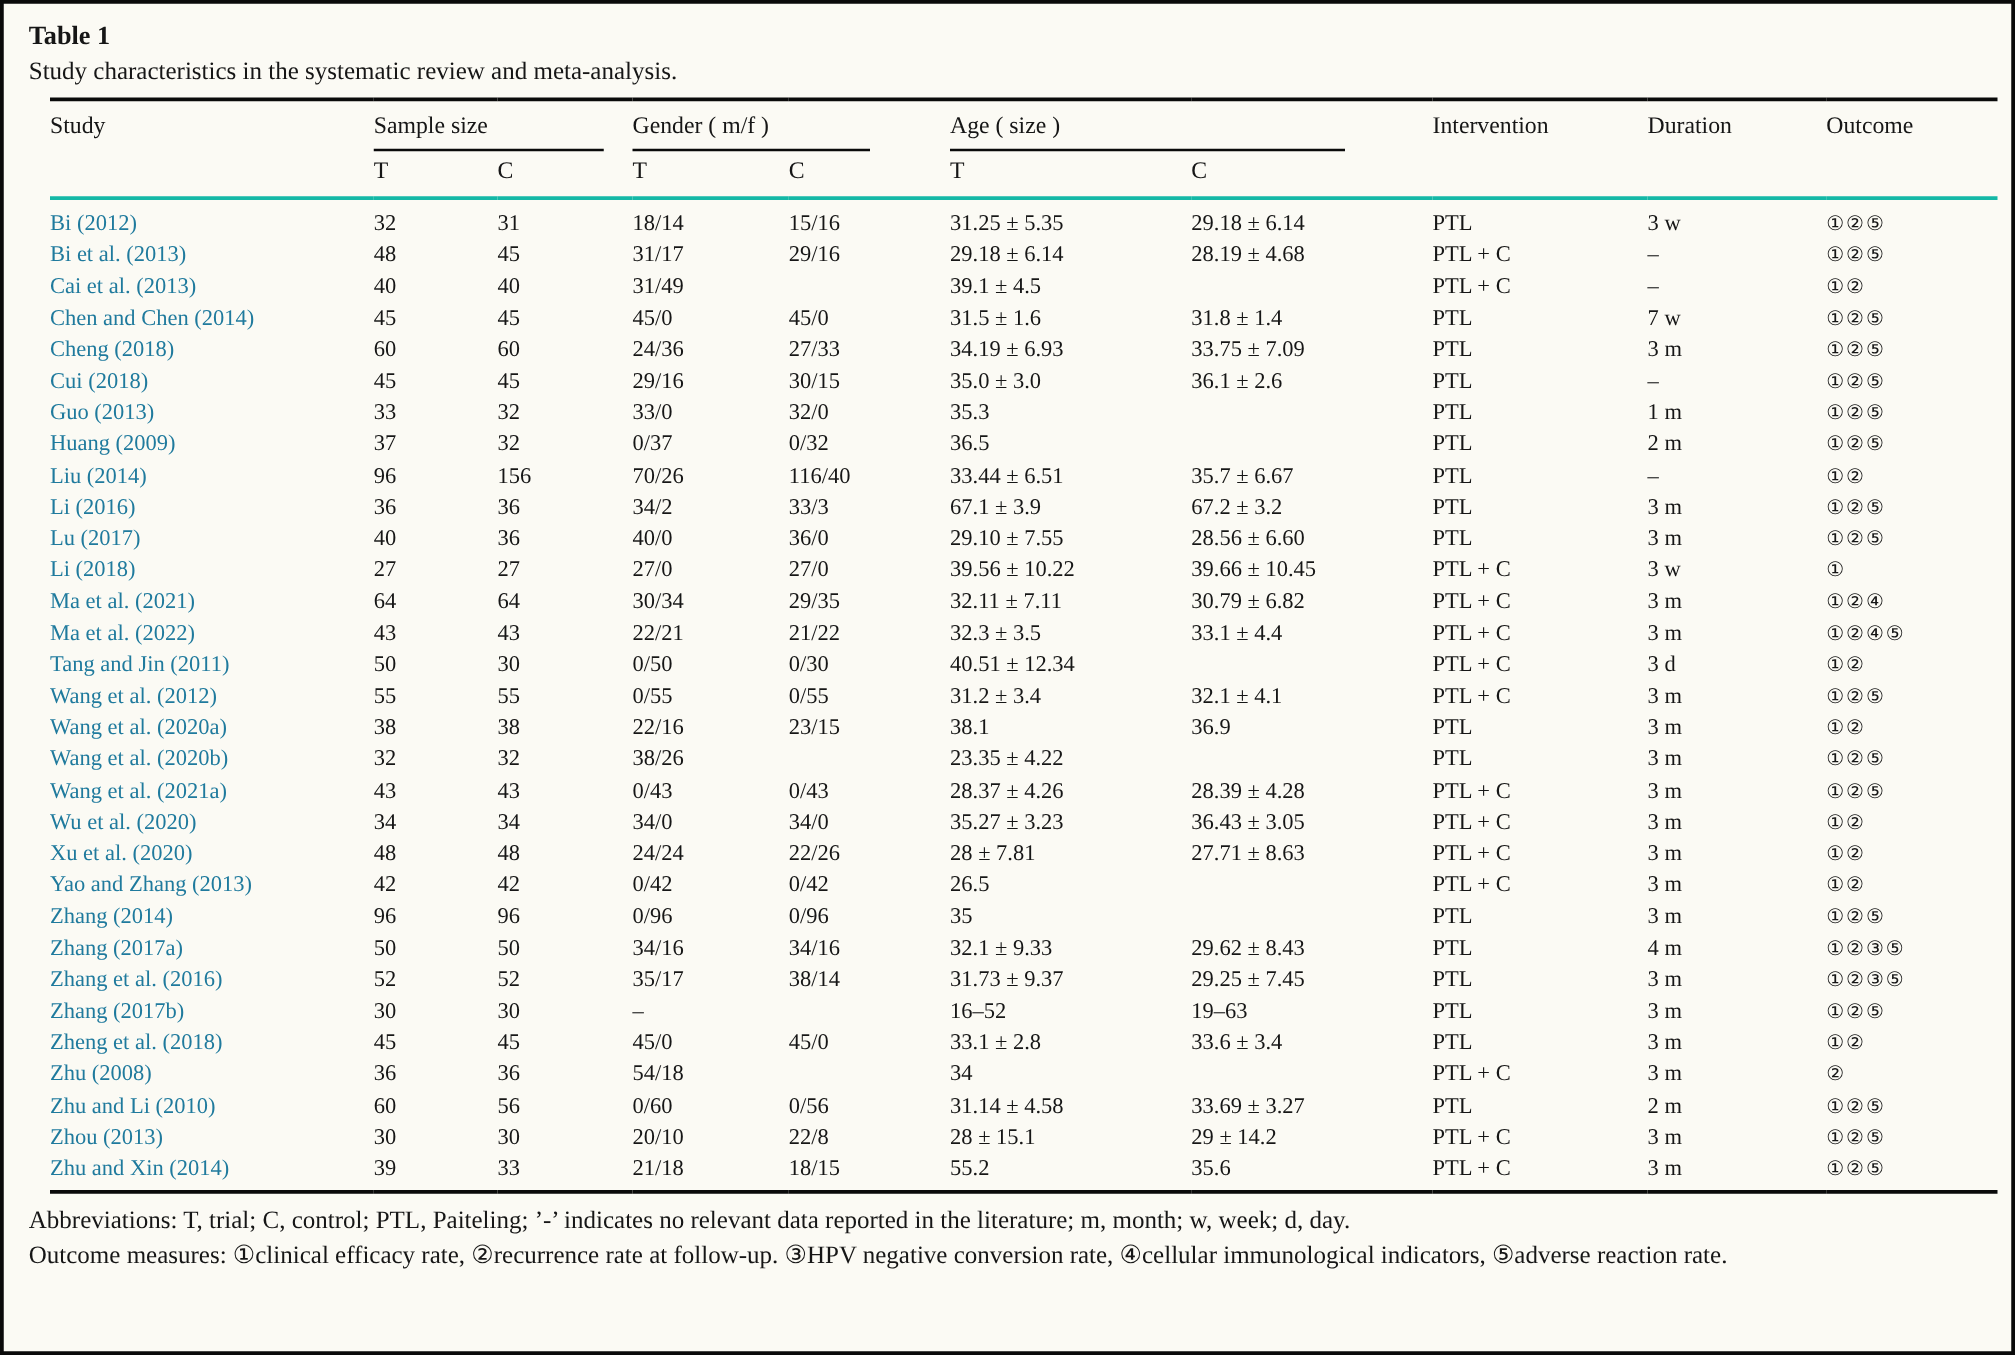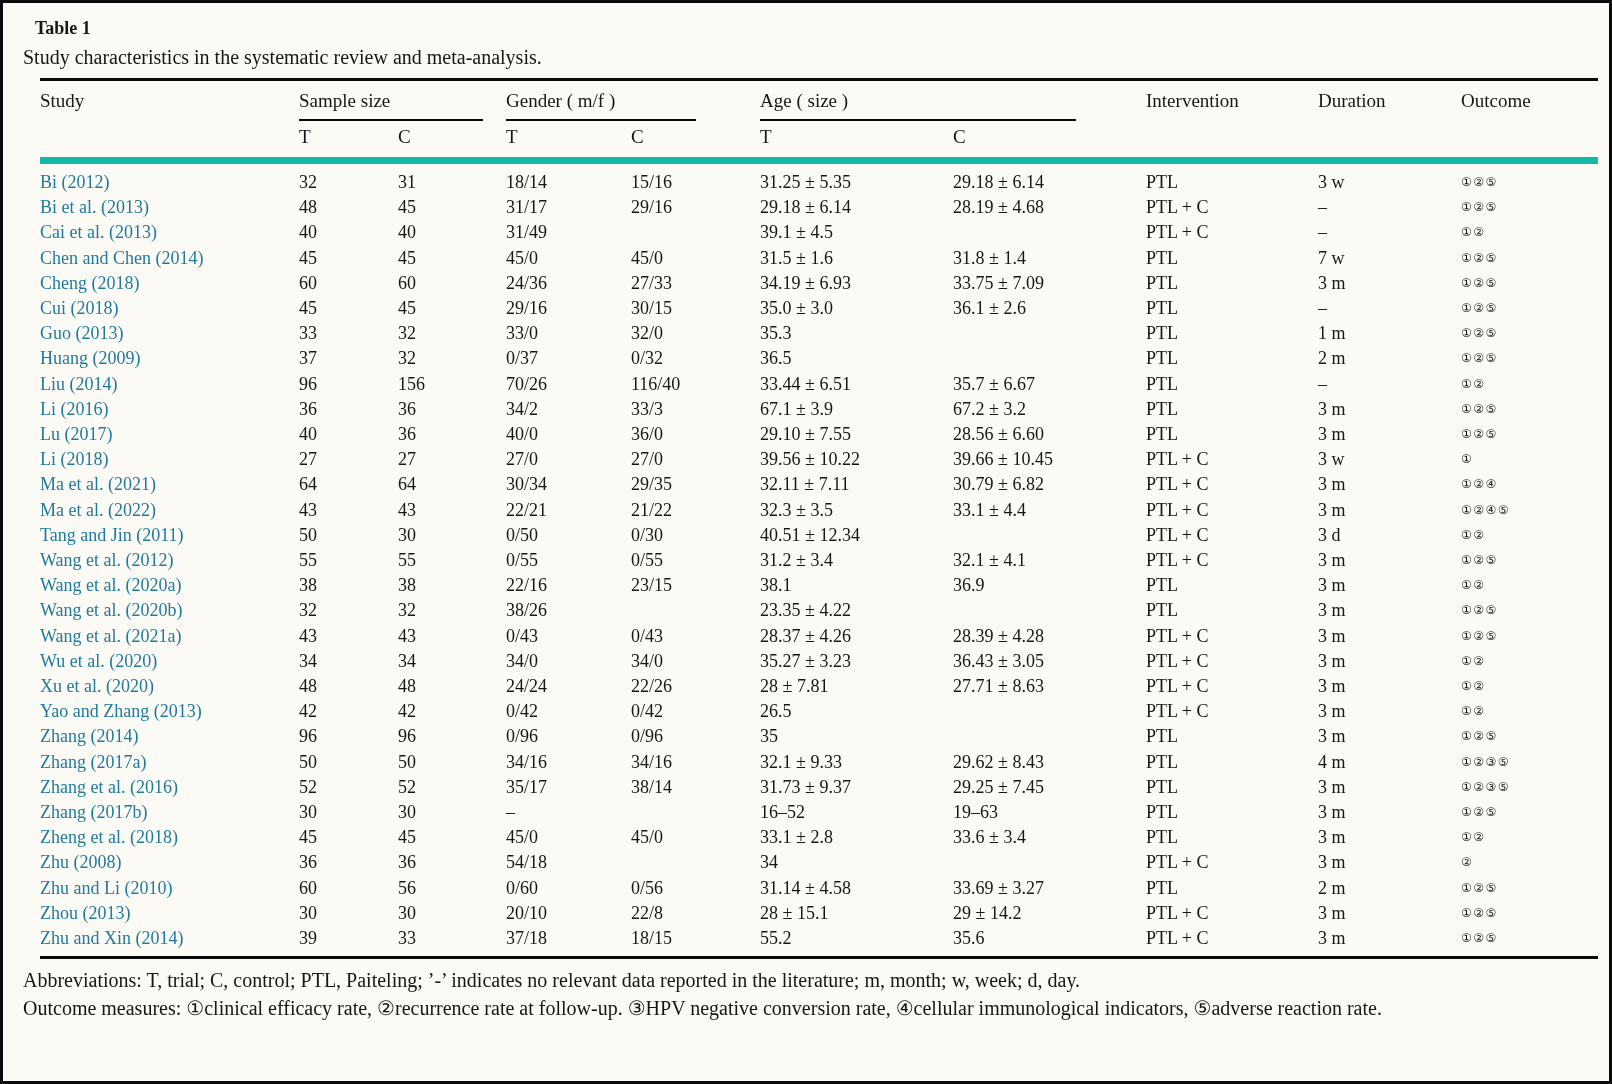--- a/index.html
+++ b/index.html
@@ -7,35 +7,35 @@
     width: 1612px; height: 1084px;
     box-sizing: border-box;
     background: #fbfaf4;
     border: 3px solid #0a0a0a;
     padding: 10px 16px 0 20px;
     font-family: "Liberation Serif", "DejaVu Serif", serif;
     color: #161616;
     overflow: hidden;
   }
   .title {
-    font-size: 18px; font-weight: bold; line-height: 26px; margin-top: 2px; margin-left: 12px;
+    font-size: 21px; font-weight: bold; line-height: 26px; margin-top: 2px;
   }
   .caption {
     font-size: 20px; line-height: 26px; margin-top: 3px;
   }
   table.study-table {
     border-collapse: collapse;
     table-layout: fixed;
     width: 1558px;
     margin-left: 17px;
     margin-top: 8px;
     border-top: 3px solid #0a0a0a;
     border-bottom: 3px solid #0a0a0a;
   }
-  thead { border-bottom: 7px solid #14b8a6; }
+  thead { border-bottom: 3px solid #14b8a6; }
   th {
     font-weight: normal; text-align: left; font-size: 19px; padding: 0;
     white-space: nowrap;
   }
   tr.group-row th { padding-top: 9px; vertical-align: top; }
   .grp { padding-bottom: 7px; border-bottom: 2px solid #0a0a0a; }
   .g-sample { margin-right: 23px; }
   .g-gender { margin-right: 64px; }
   .g-age    { margin-right: 70px; }
   tr.tc-row th { padding: 5px 0 9px 0; }
@@ -45,21 +45,21 @@
     height: 25.2px;
     padding: 0;
     white-space: nowrap;
     overflow: visible;
   }
   tbody tr:first-child td { padding-top: 6px; }
   tbody tr:last-child td { padding-bottom: 5px; }
   td.study { color: #1f7a9d; }
   td.outcome {
     font-family: "DejaVu Sans", sans-serif;
-    font-size: 12px;
+    font-size: 16px;
     letter-spacing: 1.5px;
   }
   .footnotes { margin-top: 8px; width: 1576px; }
   .footnotes p {
     margin: 0; font-size: 20px; line-height: 27px;
   }
   .footnotes p + p { margin-top: 1px; }
 </style>
 </head>
 <body>
@@ -495,21 +495,21 @@
     <td>29 ± 14.2</td>
     <td>PTL + C</td>
     <td>3 m</td>
     <td class="outcome">①②⑤</td>
   </tr>
 
   <tr>
     <td class="study">Zhu and Xin (2014)</td>
     <td>39</td>
     <td>33</td>
-    <td>37/18</td>
+    <td>21/18</td>
     <td>18/15</td>
     <td>55.2</td>
     <td>35.6</td>
     <td>PTL + C</td>
     <td>3 m</td>
     <td class="outcome">①②⑤</td>
   </tr>
 </tbody>
   </table>
 

